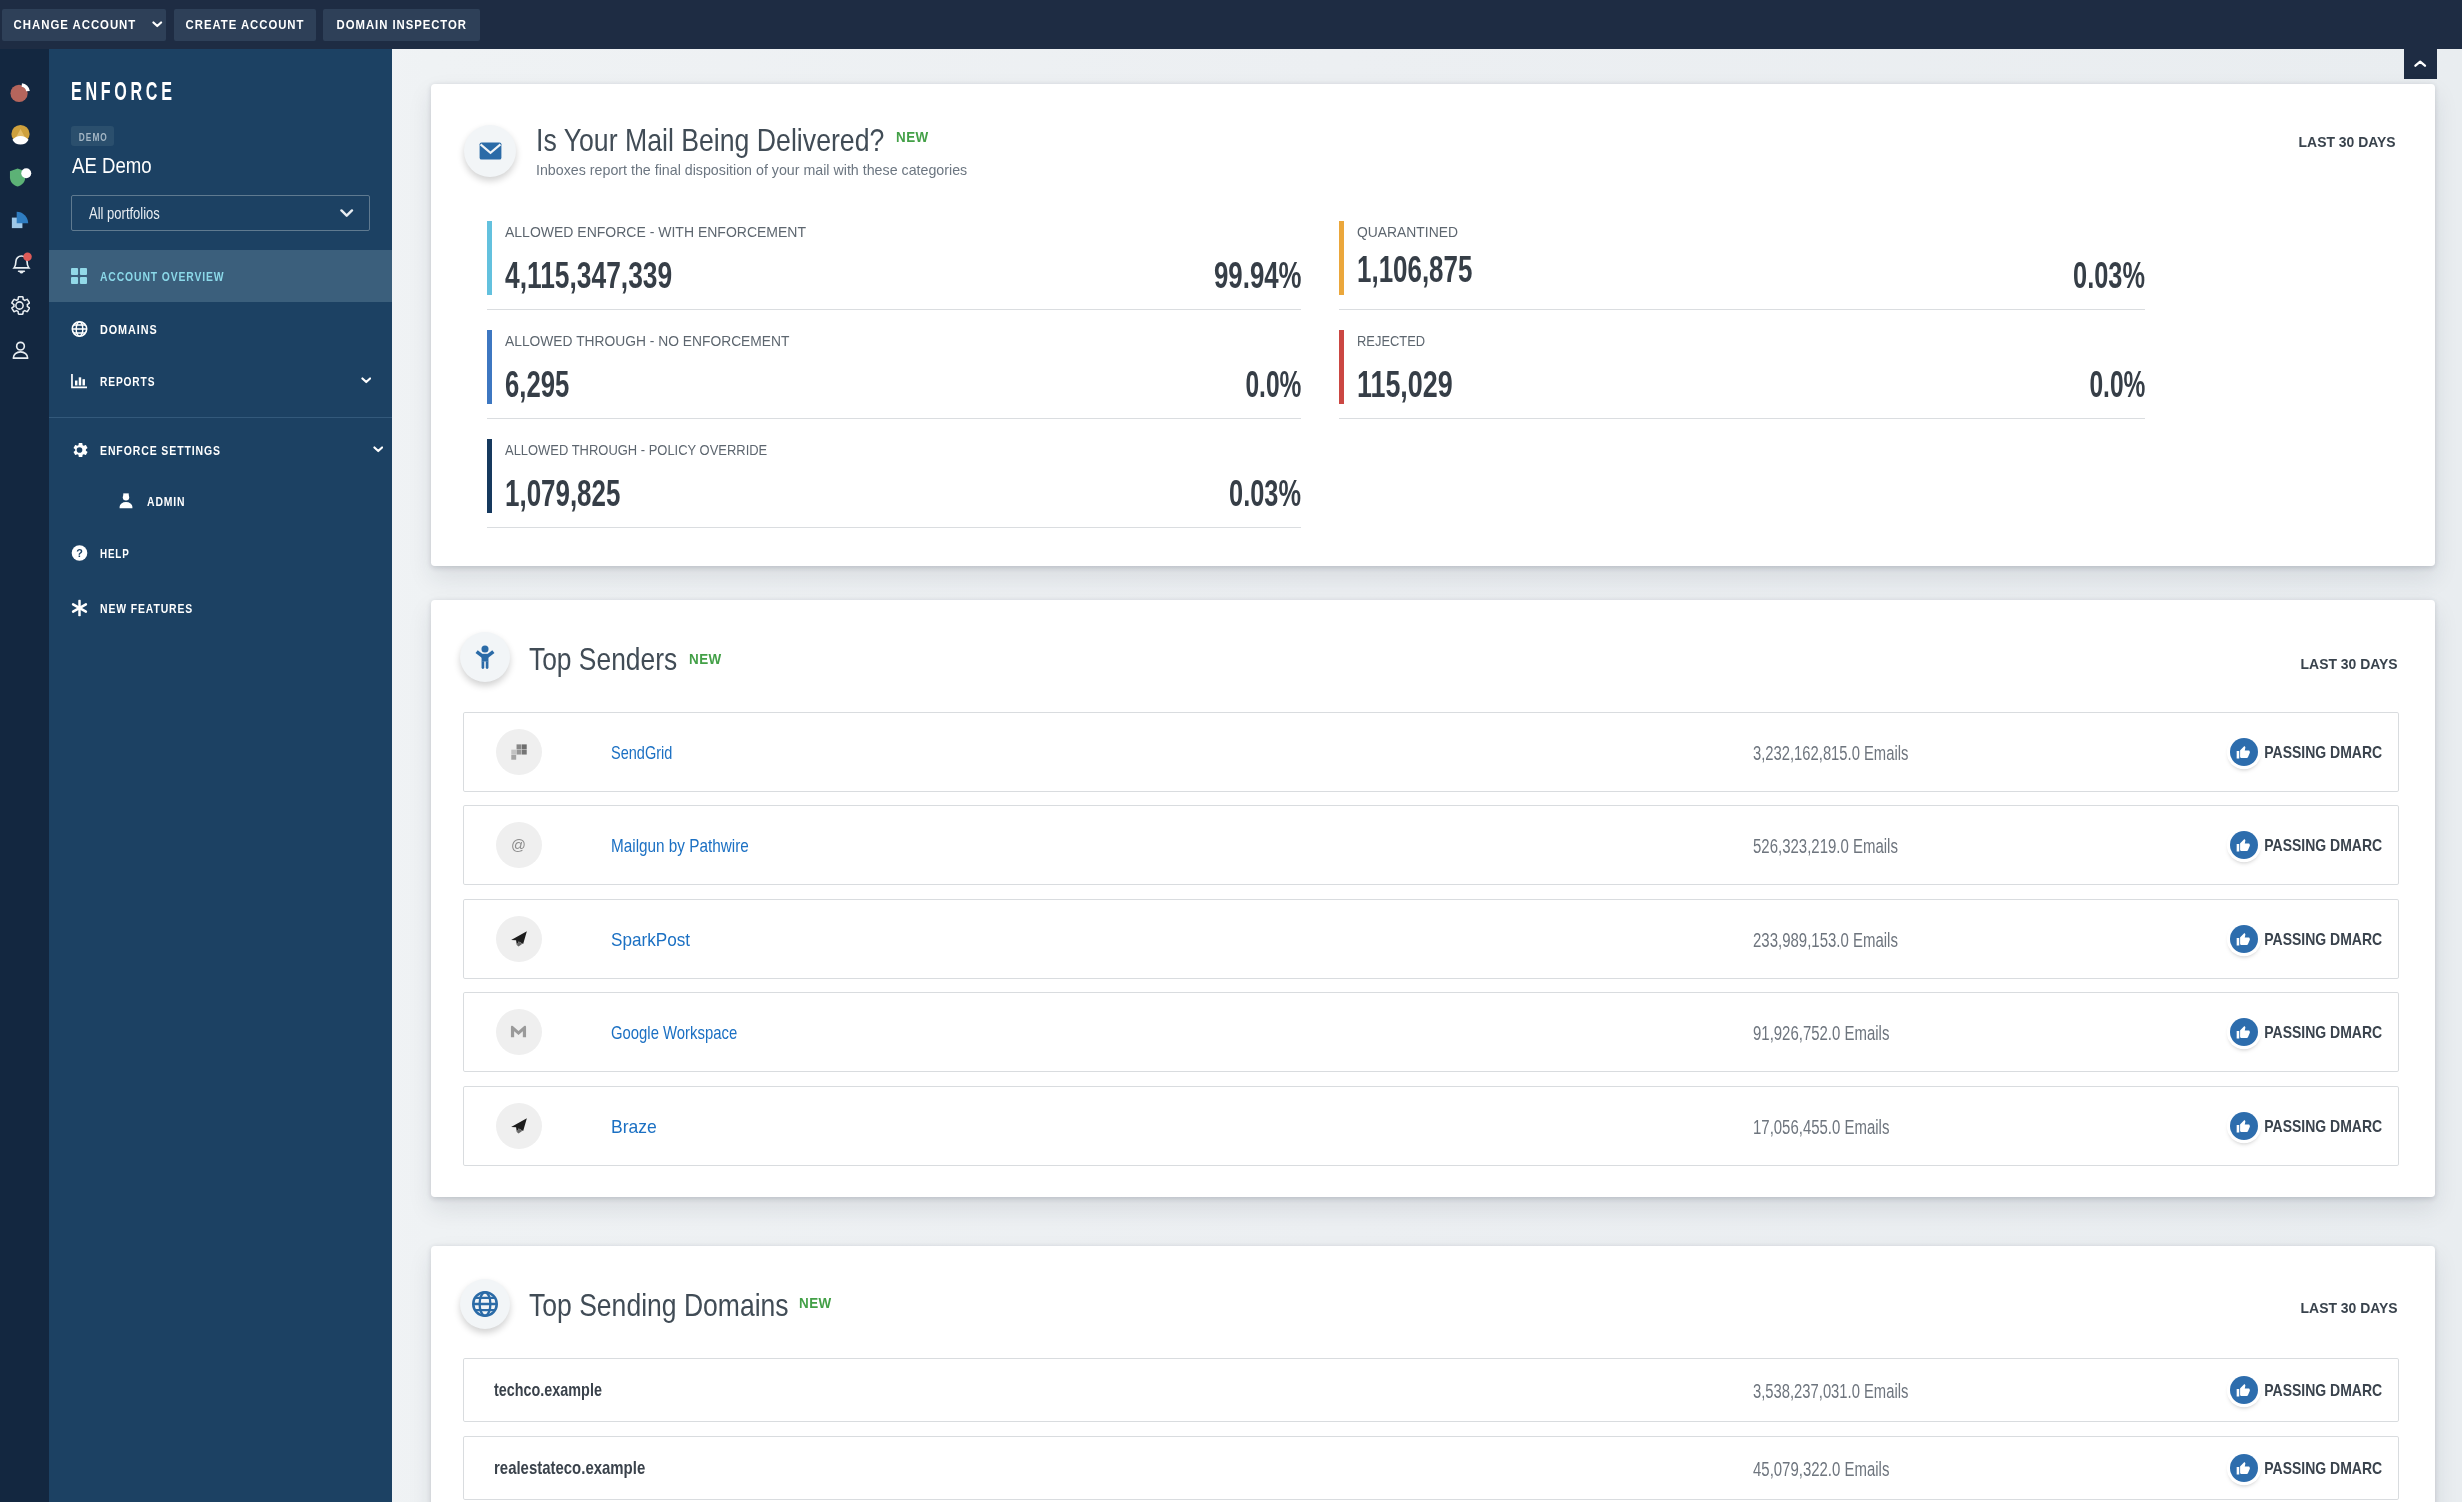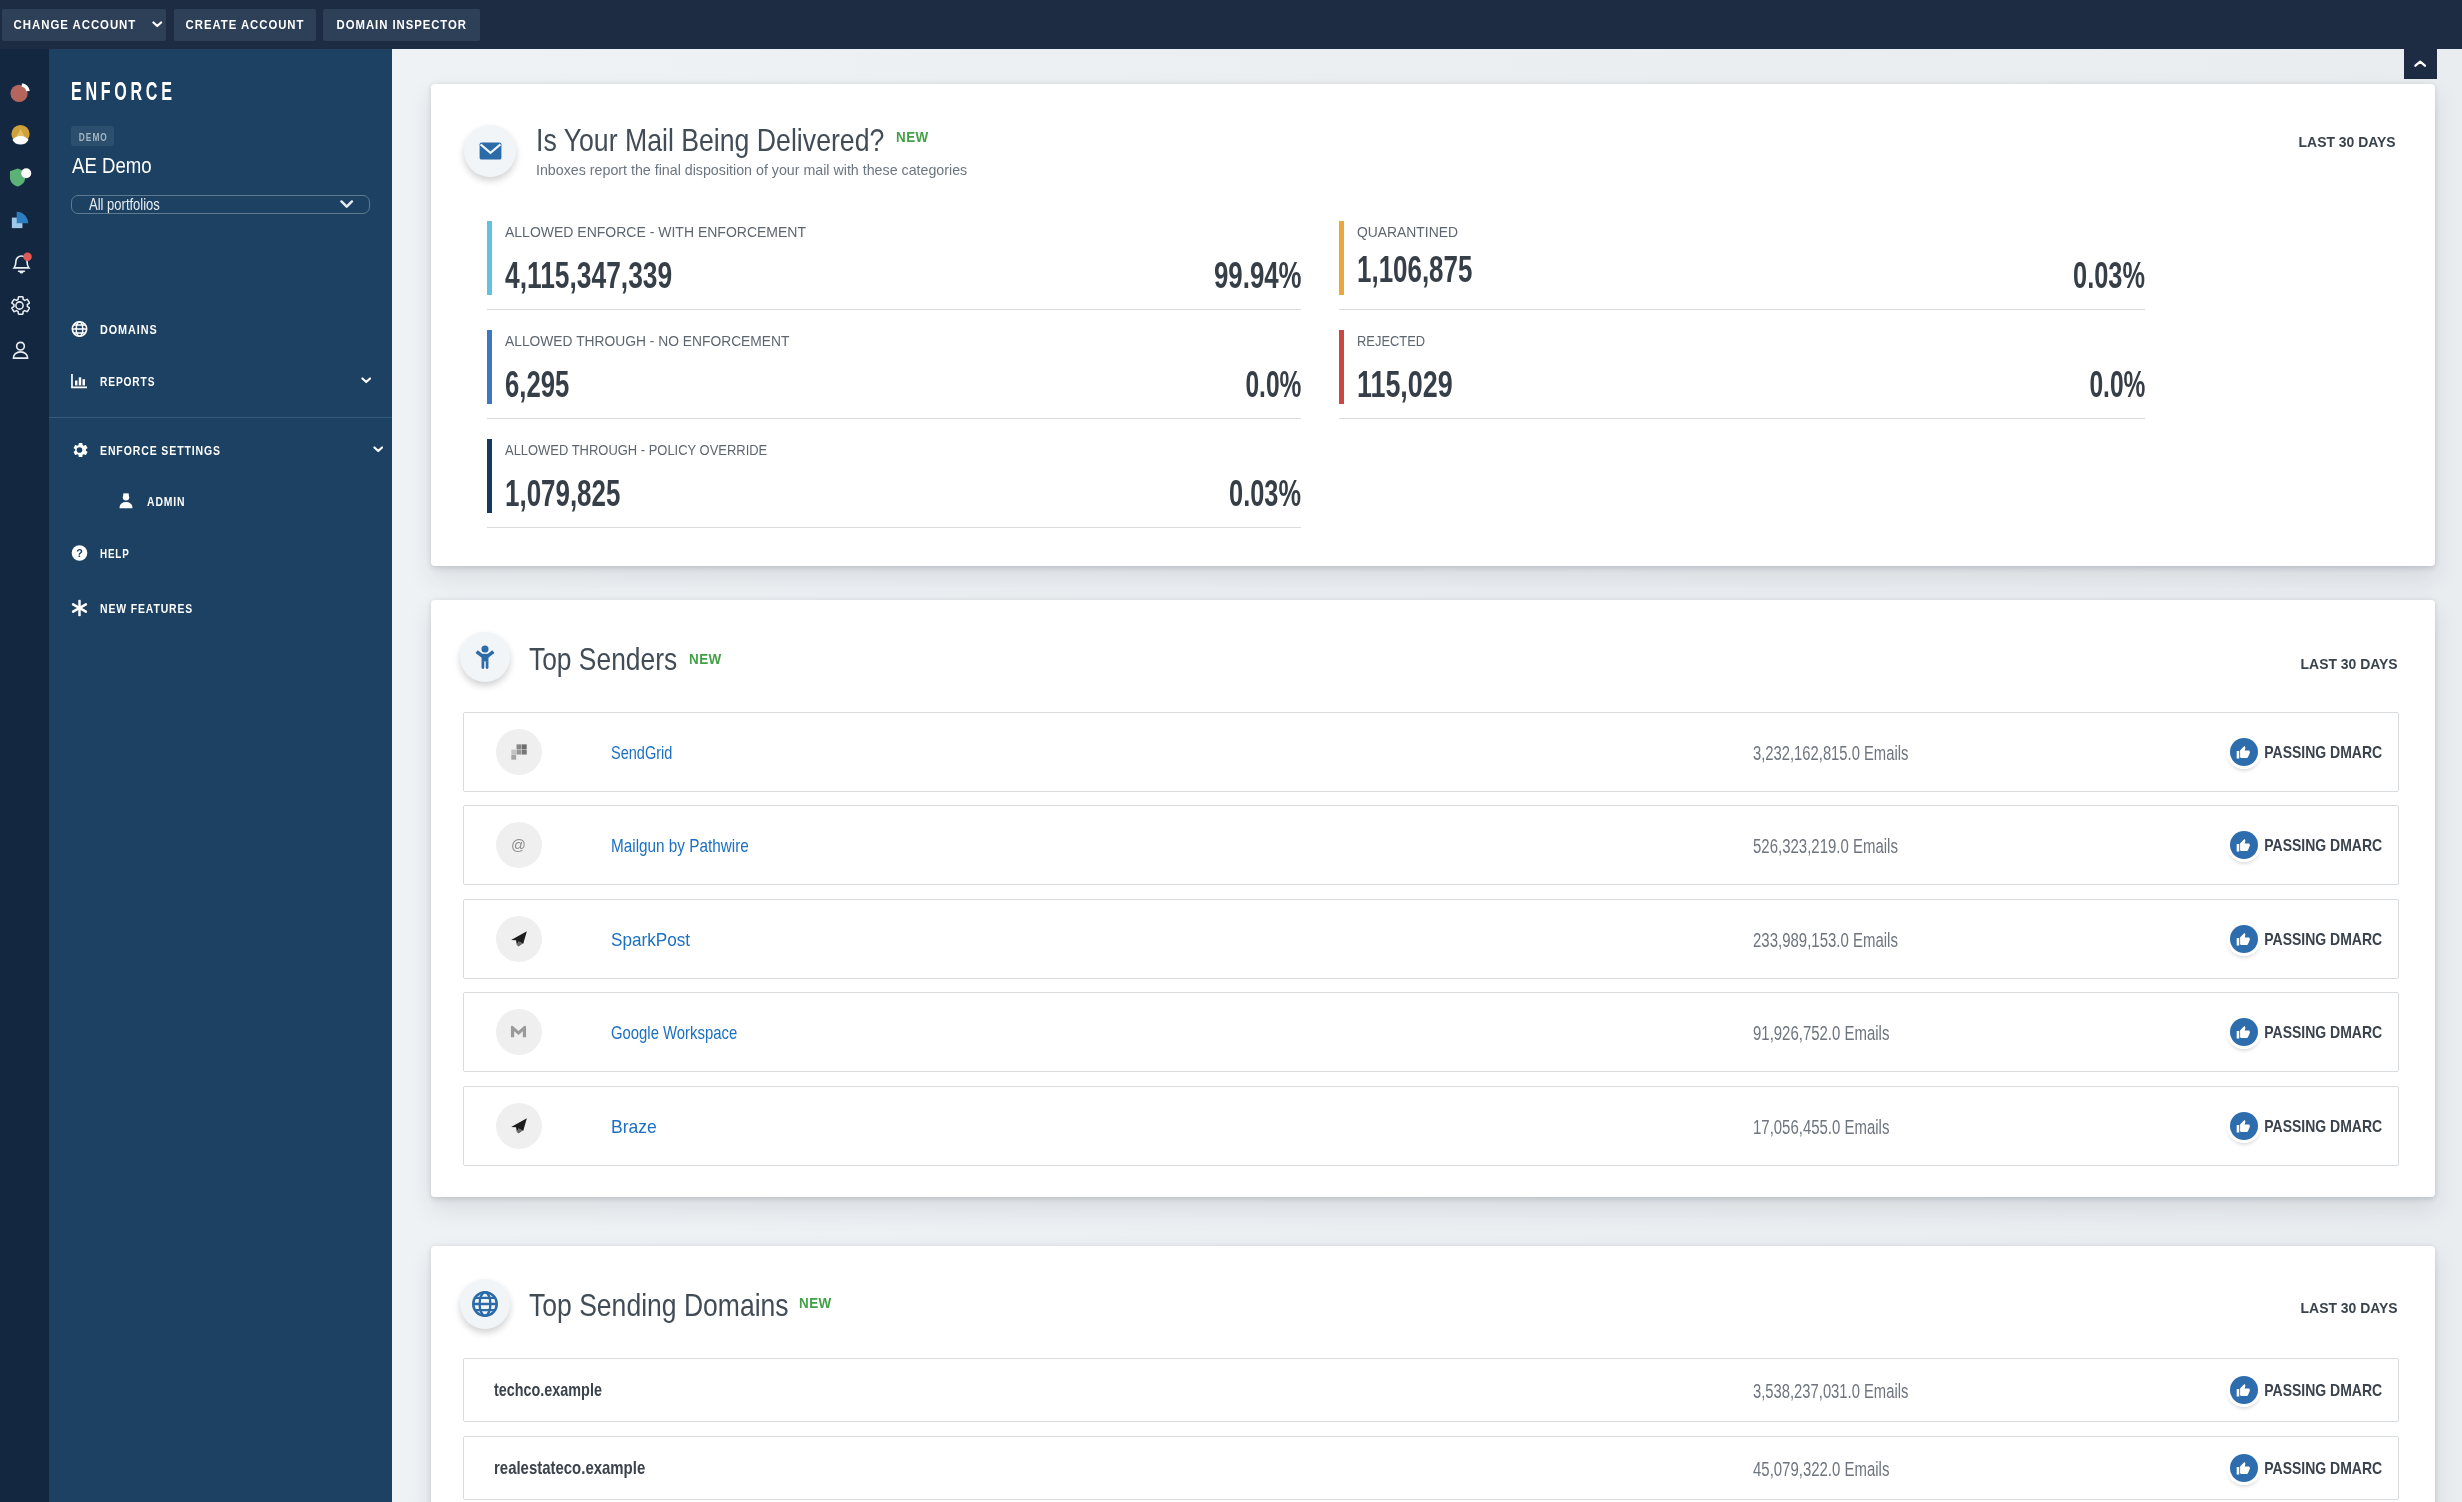--- a/index.html
+++ b/index.html
@@ -58,27 +58,37 @@
           <circle cx="12" cy="8.5" r="4"></circle>
           <path d="M4.5 21 a7.5 6.5 0 0 1 15 0 Z" stroke-linejoin="round"></path>
         </g>
       </svg></span>
 </div>
 
 <div style="position:absolute;left:49px;top:49px;width:343px;height:1454px;background:#1c4163;">
   <div style="position:absolute;left:22px;top:31.5px;line-height:21px;"><span class="fit" id="f4" style="font-size:25px;font-weight:700;color:#fff;letter-spacing:5.7px;transform-origin:0 50%;transform:scaleX(0.6450);">ENFORCE</span></div>
   <div style="position:absolute;left:22.4px;top:77px;width:43px;height:20px;background:#2b4f6d;border-radius:2.9px;text-align:center;line-height:20px;"><span class="fit" id="f5" style="font-size:11px;font-weight:700;color:#a4b6c4;letter-spacing:1.4px;transform-origin:50% 50%;transform:scaleX(0.7561);">DEMO</span></div>
   <div style="position:absolute;left:23px;top:104px;line-height:25px;"><span class="fit" id="f6" style="font-size:22px;font-weight:400;color:#fff;transform-origin:0 50%;transform:scaleX(0.8469);">AE Demo</span></div>
-  <div style="position:absolute;left:22px;top:146px;width:299px;height:19px;border:1px solid #5f7a90;border-radius:7px;">
+  <div style="position:absolute;left:22px;top:146px;width:299px;height:36px;border:1px solid #5f7a90;border-radius:2px;">
     <span style="position:absolute;left:17px;top:50%;margin-top:-10.5px;line-height:21px;"><span class="fit" id="f7" style="font-size:17px;font-weight:400;color:#e8edf2;transform-origin:0 50%;transform:scaleX(0.7653);">All portfolios</span></span>
     <span style="position:absolute;right:15.3px;top:50%;margin-top:-4.3px;line-height:0;"><svg width="13.4" height="8.6" viewBox="0 0 14 9" style="">
           <path d="M1.5 1.5 L7 7 L12.5 1.5" fill="none" stroke="#e8edf2" stroke-width="2.5" stroke-linecap="round" stroke-linejoin="round"></path>
         </svg></span>
   </div>
 
+<div style="position:absolute;left:0;top:201px;width:343px;height:52px;background:#3b5f7c;">
+  <span style="position:absolute;left:22px;top:50%;transform:translateY(-50%);line-height:0;width:16px;text-align:center;"><svg width="16" height="16" viewBox="0 0 17 17" style="">
+          <rect x="0" y="0" width="7.5" height="7.5" fill="#92d9e8" rx="1"></rect>
+          <rect x="9.5" y="0" width="7.5" height="7.5" fill="#92d9e8" rx="1"></rect>
+          <rect x="0" y="9.5" width="7.5" height="7.5" fill="#92d9e8" rx="1"></rect>
+          <rect x="9.5" y="9.5" width="7.5" height="7.5" fill="#92d9e8" rx="1"></rect>
+        </svg></span>
+  <span style="position:absolute;left:51px;top:50%;margin-top:-7.6px;line-height:15.3px;"><span class="fit" id="f8" style="font-size:13px;font-weight:700;color:#8bd9e9;letter-spacing:1.1px;transform-origin:0 50%;transform:scaleX(0.7975);">ACCOUNT OVERVIEW</span></span>
+
+</div>
 
 <div style="position:absolute;left:0;top:306px;width:343px;height:52px;">
   <span style="position:absolute;left:22px;top:50%;transform:translateY(-50%);line-height:0;width:16px;text-align:center;"><svg width="17" height="16" viewBox="0 0 18 17" style="">
           <path d="M1 1 v14.2 h16" stroke="#fff" stroke-width="1.8" fill="none"></path>
           <rect x="4.2" y="8" width="2.6" height="5.2" fill="#fff"></rect>
           <rect x="8.2" y="4.6" width="2.6" height="8.6" fill="#fff"></rect>
           <rect x="12.2" y="6.6" width="2.6" height="6.6" fill="#fff"></rect>
         </svg></span>
   <span style="position:absolute;left:51px;top:50%;margin-top:-7.6px;line-height:15.3px;"><span class="fit" id="f10" style="font-size:13px;font-weight:700;color:#ffffff;letter-spacing:1.1px;transform-origin:0 50%;transform:scaleX(0.7838);">REPORTS</span></span>
   <span style="position:absolute;right:21px;top:50%;margin-top:-3.8px;line-height:0;"><svg width="10.5" height="6.7" viewBox="0 0 11 7" style="">

